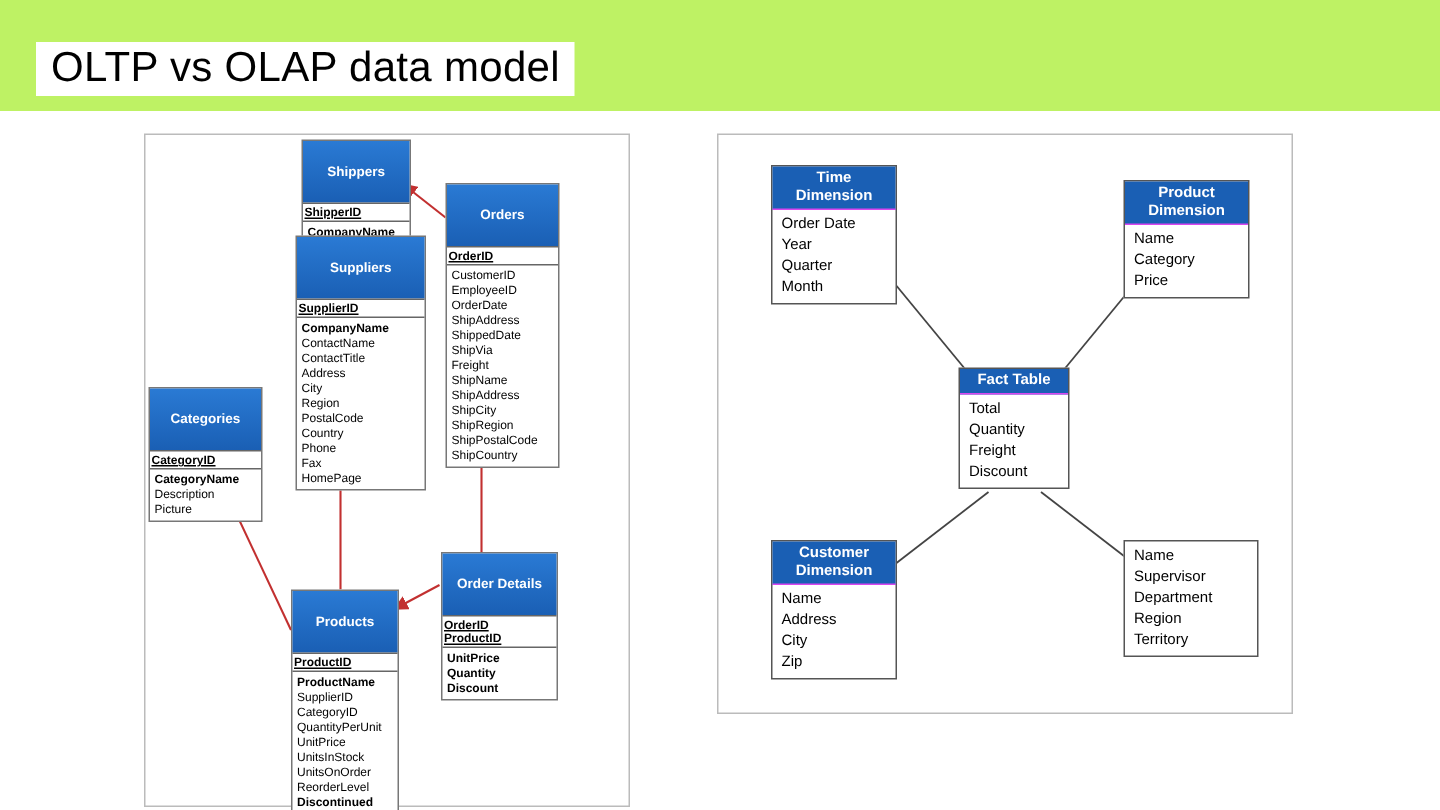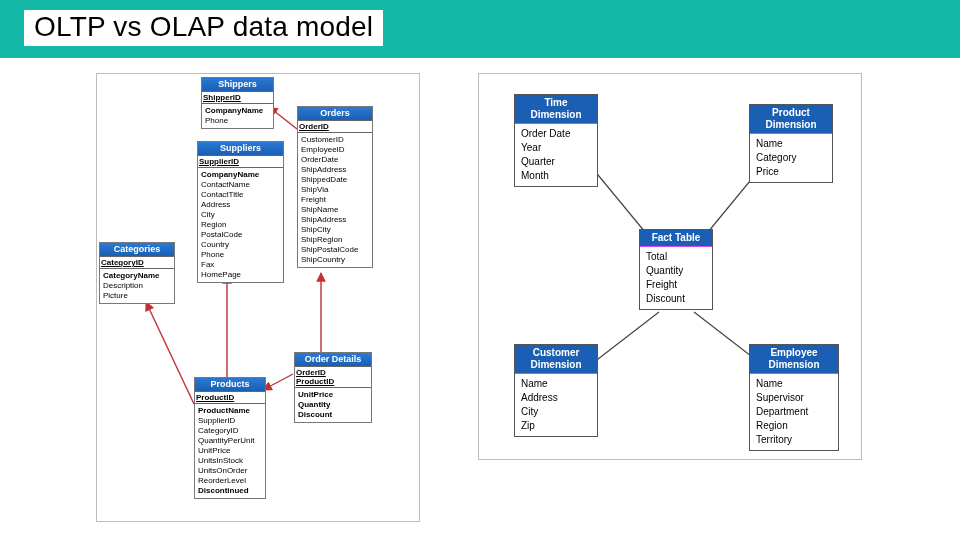--- a/index.html
+++ b/index.html
@@ -1,24 +1,24 @@
 <!DOCTYPE html>
 <html><head>
 <meta charset="utf-8">
 <style>
   html,body{margin:0;padding:0;font-family:"Segoe UI",Arial,sans-serif;background:#fff;width:960px;height:540px;overflow:hidden;font-weight:400}
-  .title-bar{background:#14b8a6;color:#000;padding:10px 24px;height:58px;box-sizing:border-box;display:flex;align-items:flex-start}
+  .title-bar{background:#bef264;color:#000;padding:10px 24px;height:74px;box-sizing:border-box;display:flex;align-items:flex-end}
   .title-bar h1{margin:0;background:#fff;padding:1px 10px 3px;font-weight:300;font-size:28px;letter-spacing:.2px}
   .stage{position:relative;width:960px;height:462px}
   .panel{position:absolute;background:#fff;border:1px solid #bbb}
   .panel-left{left:96px;top:15px;width:322px;height:447px}
   .panel-right{left:478px;top:15px;width:382px;height:385px}
   .panel svg{position:absolute;left:0;top:0;width:100%;height:100%;overflow:visible}
   .tbl{position:absolute;border:1px solid #777;background:#fff;box-sizing:border-box}
-  .tbl .hdr{background:#1a5fb4;background:linear-gradient(#2a7ad4,#1a5fb4);color:#fff;font-weight:700;text-align:center;padding:1px 2px;font-size:9px;line-height:11px;border-bottom:1px solid #666}
+  .tbl .hdr{background:#1a5fb4;background:linear-gradient(#2a7ad4,#1a5fb4);color:#fff;font-weight:700;text-align:center;padding:15px 2px;font-size:9px;line-height:11px;border-bottom:1px solid #666}
   .tbl .pk{border-bottom:1px solid #666;font-weight:700;font-size:8px;text-align:left;padding:1px;text-decoration:underline}
   .tbl .flds{font-size:8px;line-height:10px;padding:2px 3px}
   .tbl .flds div{white-space:nowrap;overflow:hidden}
   .tbl .flds .bold{font-weight:700}
 
   .rtbl{position:absolute;border:1px solid #555;background:#fff;box-sizing:border-box}
   .rtbl .hdr{background:#1a5fb4;color:#fff;font-weight:700;text-align:center;padding:2px 3px;font-size:10px;line-height:12px;border-bottom:1px solid #d946ef}
   .rtbl .flds{font-size:10px;line-height:14px;padding:3px 6px}
 
   .arrow{stroke:#c23030;stroke-width:1.4;fill:none;marker-end:url(#ah)}
@@ -178,21 +178,20 @@
       <div class="hdr"><span>Customer Dimension</span></div>
       <div class="flds">
           <div>Name</div>
           <div>Address</div>
           <div>City</div>
           <div>Zip</div>
         </div>
     </div>
 
     <div class="rtbl" style="left:270px;top:270px;width:90px">
-      <div class="hdr"><span>Employee Dimension</span></div>
       <div class="flds">
           <div>Name</div>
           <div>Supervisor</div>
           <div>Department</div>
           <div>Region</div>
           <div>Territory</div>
         </div>
     </div>
   </div>
 

